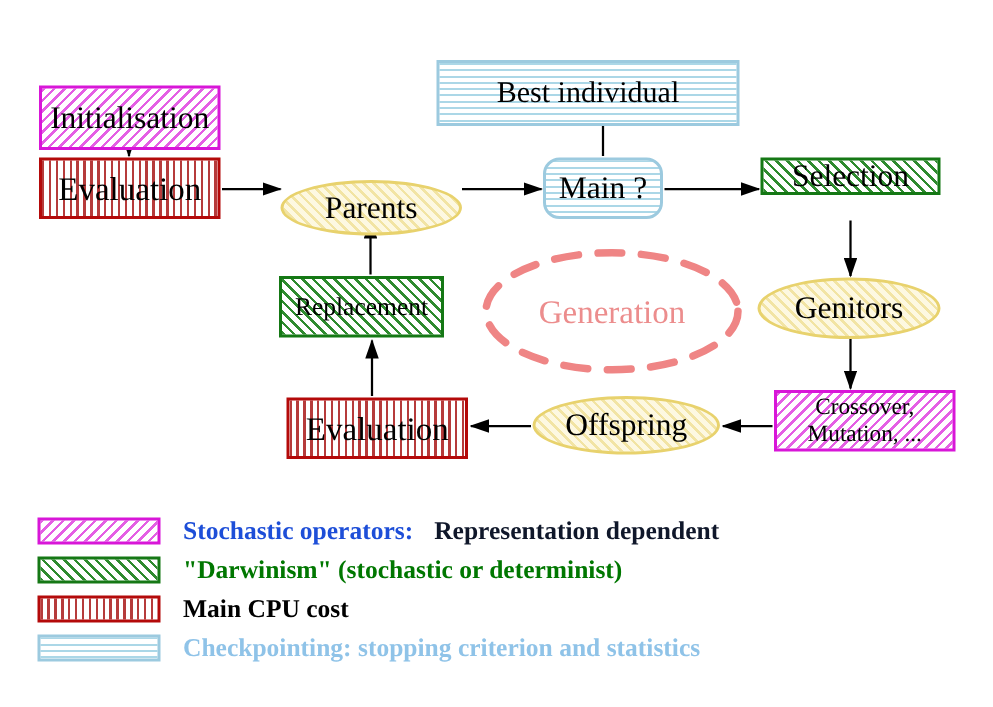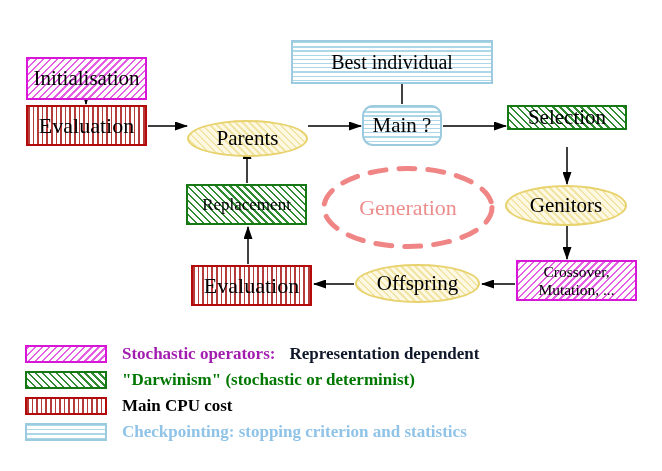--- a/index.html
+++ b/index.html
@@ -41,41 +41,41 @@
   #n-init{left:26px;top:24px;width:121px;height:43px;font-size:21px;margin-top:33px;}
   #n-eval-top{left:26px;top:105px;width:121px;height:41px;font-size:22px;}
   #n-parents{left:187px;top:108px;width:121px;height:37px;font-size:21px;margin-top:12px;}
   #n-best{left:291px;top:40px;width:202px;height:44px;font-size:20px;}
   #n-stop{left:362px;top:105px;width:80px;height:41px;font-size:21px;border-radius:11px;}
   #n-selection{left:507px;top:105px;width:120px;height:25px;font-size:21px;}
   #n-genitors{left:505px;top:185px;width:122px;height:41px;font-size:21px;}
   #n-crossover{left:516px;top:260px;width:121px;height:41px;font-size:15.5px;}
   #n-offspring{left:355px;top:264px;width:125px;height:39px;font-size:21px;}
   #n-eval-btm{left:191px;top:265px;width:121px;height:41px;font-size:22px;}
-  #n-replacement{left:186px;top:184px;width:121px;height:41px;font-size:17px;}
+  #n-replacement{left:186px;top:184px;width:110px;height:41px;font-size:17px;}
   #n-generation{
     left:323px;top:168px;width:170px;height:79px;position:absolute;
     display:flex;align-items:center;justify-content:center;
     color:#ec8d8d;font-size:22px;
   }
   
   .swatch{position:absolute;left:25px;width:78px;height:14px;}
   #sw-stochastic{top:345px;}
   #sw-darwinism{top:371px;}
   #sw-cpu{top:397px;}
   #sw-checkpoint{top:423px;}
   .legend-text{
     position:absolute;left:122px;height:20px;display:flex;align-items:center;
     font-size:17px;font-weight:bold;white-space:nowrap;
   }
   #lt-stochastic{top:344px;}
   #lt-darwinism{top:370px;}
   #lt-cpu{top:396px;}
   #lt-checkpoint{top:422px;}
-  .c-magenta{color:#a21caf;}
+  .c-magenta{color:#1d4ed8;}
   .c-gold{color:#0f172a;margin-left:14px;}
   .c-green{color:#007700;}
   .c-crimson{color:#000000;}
   .c-lightblue{color:#8fc3e8;}
 </style>
 </head>
 <body>
 
 <div id="stage">
 

